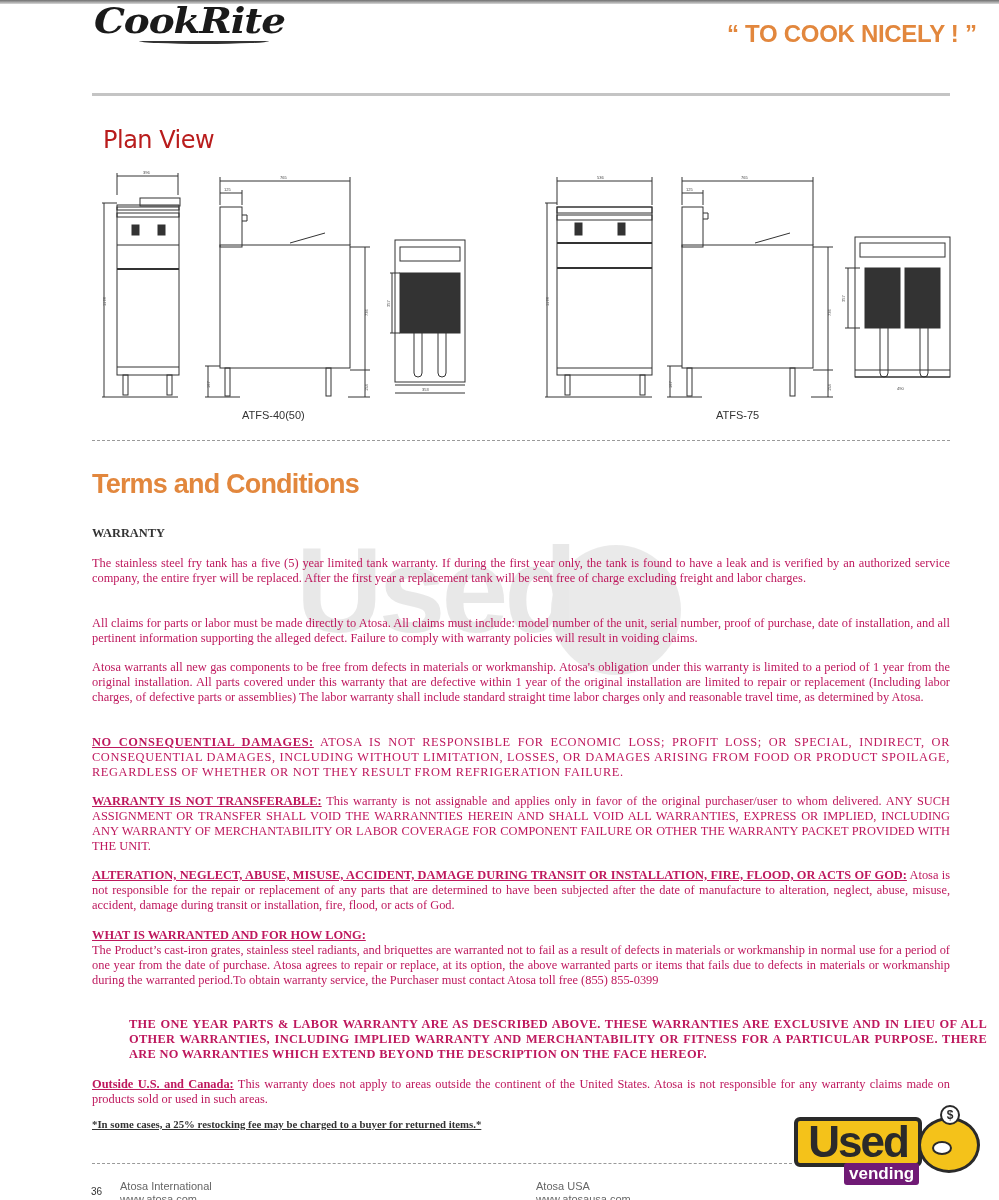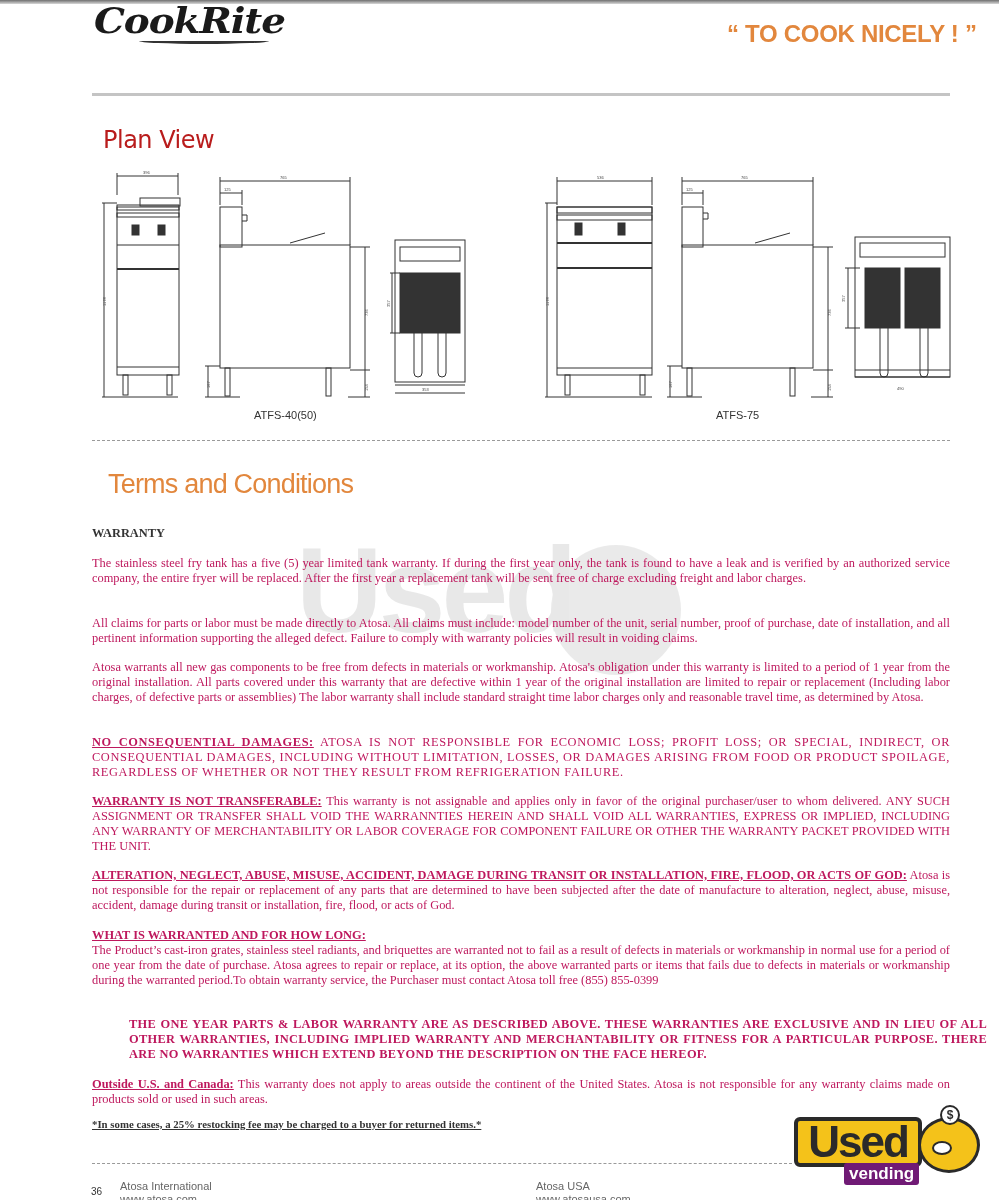--- a/index.html
+++ b/index.html
@@ -17,21 +17,21 @@
   .hr-top { position: absolute; left: 92px; top: 93px; width: 858px; height: 3px; background: #c4c4c4; }
 
   .plan-title { position: absolute; left: 103px; top: 126px; font-family: "DejaVu Sans", sans-serif; font-weight: normal; font-size: 24px; color: #b91c1c; letter-spacing: -0.5px; }
 
   .drawing { position: absolute; }
   .drawing svg { display: block; }
   .model-label { position: absolute; font-family: "Liberation Sans", sans-serif; font-size: 11px; color: #333; }
 
   .dash { position: absolute; left: 92px; width: 858px; height: 0; border-top: 1px dashed #9a9a9a; }
 
-  .tc-title { position: absolute; left: 108px; top: 469px; font-family: "Liberation Sans", sans-serif; font-weight: normal; font-size: 27px; color: #e2873d; letter-spacing: -0.8px; }
+  .tc-title { position: absolute; left: 92px; top: 469px; font-family: "Liberation Sans", sans-serif; font-weight: bold; font-size: 27px; color: #e2873d; letter-spacing: -0.8px; }
 
   .body-text { position: absolute; left: 92px; width: 858px; font-size: 12.4px; line-height: 15.1px; text-align: justify; color: #be185d; }
   .body-text .h { font-weight: bold; text-decoration: underline; }
   .body-text.bold { font-weight: bold; letter-spacing: 0.3px; }
   .caps { letter-spacing: 0.6px; }
   .warranty-h { position: absolute; left: 92px; top: 526px; font-size: 12.4px; font-weight: bold; color: #333; }
   .note { position: absolute; left: 92px; top: 1118px; font-size: 10.8px; font-weight: bold; text-decoration: underline; color: #333; }
 
   .watermark { position: absolute; left: 296px; top: 530px; width: 400px; height: 140px; opacity: 0.13; pointer-events: none; }
   .watermark .wm-text { position: absolute; left: 0; top: 0; font-family: "Liberation Sans", sans-serif; font-weight: bold; font-size: 120px; color: #555; letter-spacing: -4px; line-height: 120px; }
@@ -124,21 +124,21 @@
       <text x="124" y="26">125</text>
       <text x="0" y="135" transform="rotate(-90 6 135)">1178</text>
       <text x="105" y="218" transform="rotate(-90 110 218)">167</text>
       <text x="262" y="145" transform="rotate(-90 268 145)">736</text>
       <text x="262" y="220" transform="rotate(-90 268 220)">154</text>
       <text x="288" y="140" transform="rotate(-90 290 140)">357</text>
       <text x="322" y="226">353</text>
     </g>
   </svg>
 </div>
-<div class="model-label" style="left:254px; top:409px;">ATFS-40(50)</div>
+<div class="model-label" style="left:242px; top:409px;">ATFS-40(50)</div>
 
 <div class="drawing" style="left:545px; top:165px;">
   <svg width="410" height="235" viewBox="0 0 410 235" stroke="#333" fill="none" stroke-width="1">
     <g>
       <line x1="12" y1="16" x2="107" y2="16"></line>
       <line x1="12" y1="12" x2="12" y2="40"></line>
         <line x1="107" y1="12" x2="107" y2="40"></line>
       <rect x="12" y="42" width="95" height="6"></rect>
       <rect x="12" y="50" width="95" height="5"></rect>
       <rect x="30" y="58" width="7" height="12" fill="#333"></rect>

